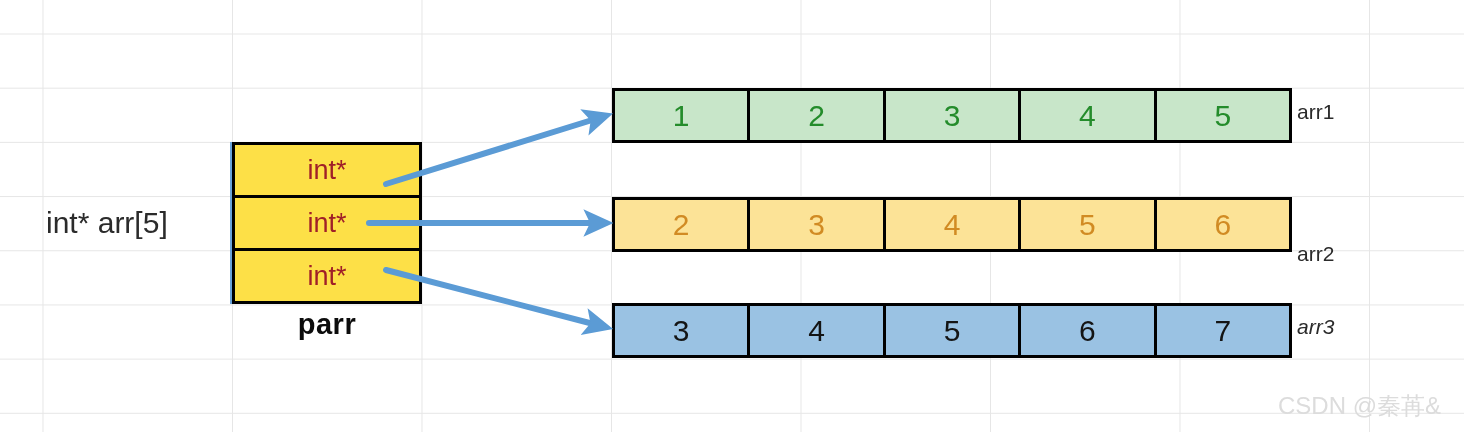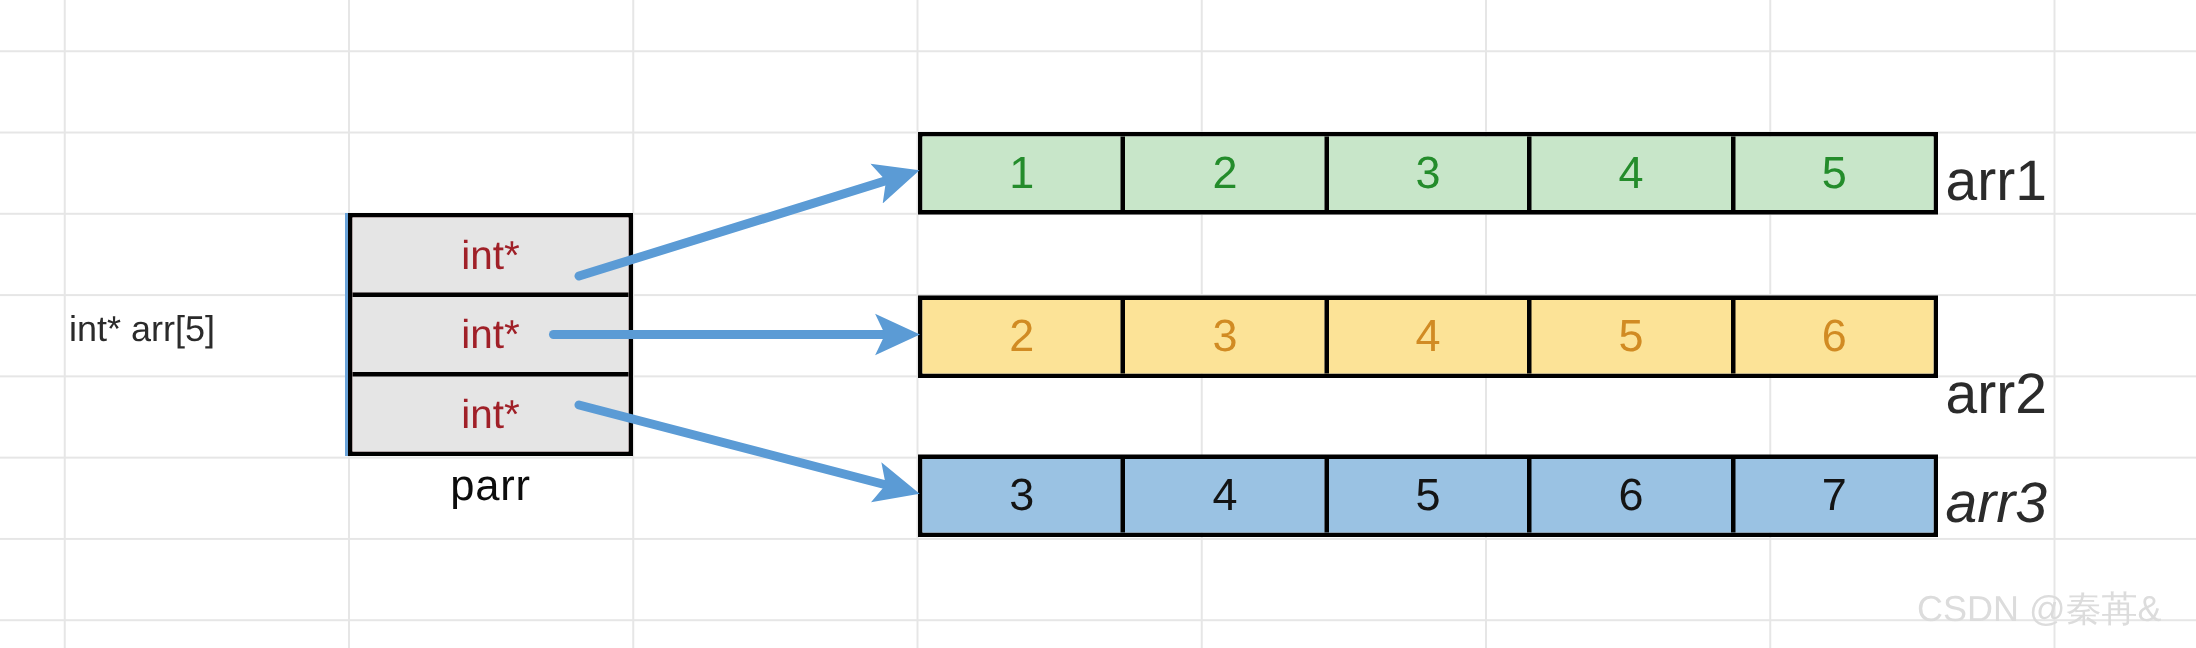--- a/index.html
+++ b/index.html
@@ -36,50 +36,50 @@
     display: flex;
     flex-direction: column;
   }
   .parr-cell {
     flex: 1 1 0;
     display: flex;
     align-items: center;
     justify-content: center;
     font-size: 27px;
     color: #a02028;
-    background: #e5e5e5;
+    background: #fde047;
     box-sizing: border-box;
   }
   .parr-cell + .parr-cell {
     border-top: 3px solid #000000;
   }
   #parr-left-rule {
     position: absolute;
     left: 230px;
     top: 142px;
     width: 5px;
     height: 162px;
     background: #6aa3d9;
   }
   #parr-label {
     position: absolute;
     left: 232px;
     top: 308px;
     width: 190px;
     text-align: center;
     font-size: 29px;
-    font-weight: normal;
+    font-weight: bold;
     color: #0c0c0c;
     letter-spacing: .5px;
   }
   #decl-label {
     position: absolute;
     left: 46px;
     top: 206px;
-    font-size: 24px;
+    font-size: 30px;
     color: #2b2b2b;
     white-space: nowrap;
   }
 
   
   .value-array {
     position: absolute;
     left: 612px;
     width: 680px;
     height: 55px;
@@ -94,21 +94,21 @@
     justify-content: center;
     font-size: 30px;
     box-sizing: border-box;
   }
   .value-cell + .value-cell {
     border-left: 3px solid #000000;
   }
   .array-name {
     position: absolute;
     left: 1297px;
-    font-size: 38px;
+    font-size: 21px;
     color: #2b2b2b;
     white-space: nowrap;
   }
 
   #array-1 { top: 88px; }
   #array-1 .value-cell { background: #c8e6c9; color: #248c2b; }
   #name-1 { top: 100px; }
 
   #array-2 { top: 197px; }
   #array-2 .value-cell { background: #fce397; color: #d18b23; }

